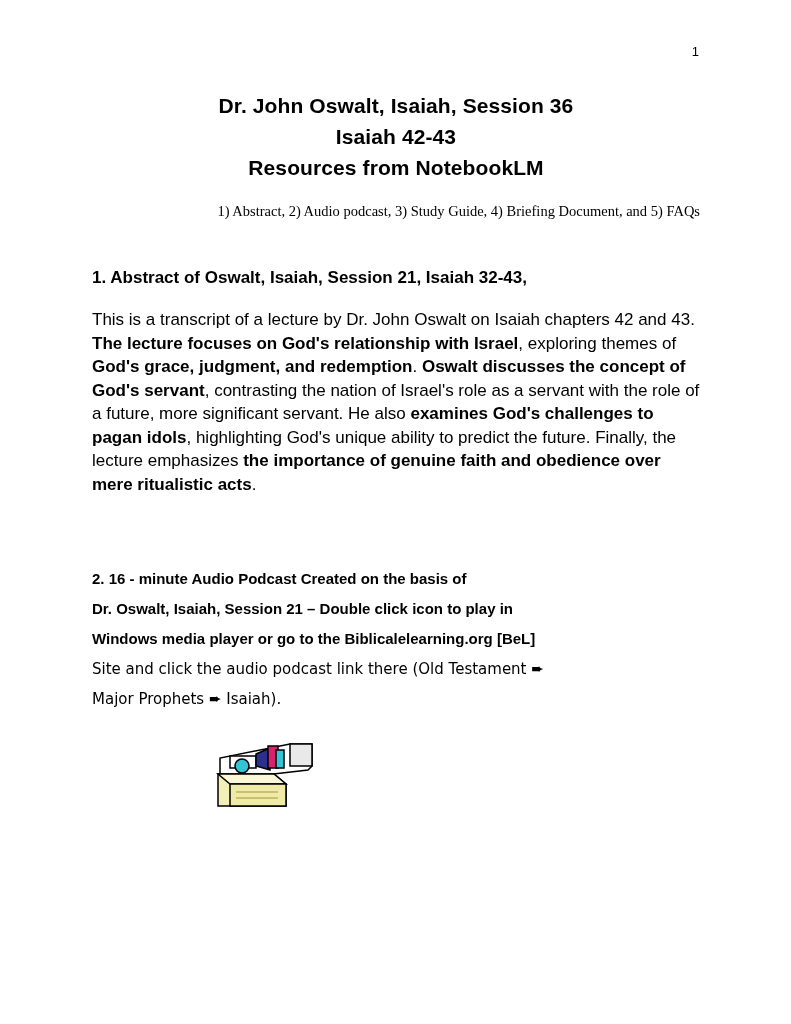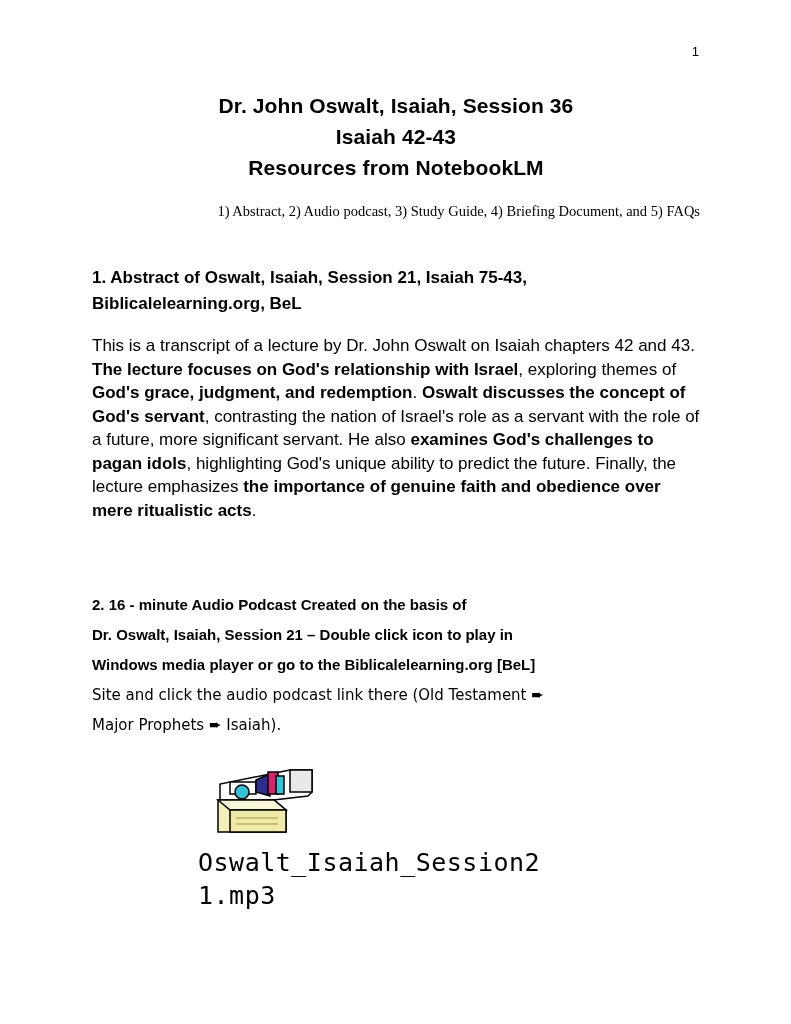--- a/index.html
+++ b/index.html
@@ -113,22 +113,21 @@
 
     <div class="title-block">
       <span class="title-line">Dr. John Oswalt, Isaiah, Session 36</span>
       <span class="title-line">Isaiah 42-43</span>
       <span class="title-line">Resources from NotebookLM</span>
     </div>
 
     <div class="subtitle-line">1) Abstract, 2) Audio podcast, 3) Study Guide, 4) Briefing Document, and 5) FAQs</div>
 
     <div class="section-heading">
-      <span>1. Abstract of Oswalt, Isaiah, Session 21, Isaiah 75-43,</span><br>
-      <span>Biblicalelearning.org, BeL</span>
+      <span>1. Abstract of Oswalt, Isaiah, Session 21, Isaiah 32-43,</span><br>
     </div>
 
     <div class="body-paragraph"><span>This is a transcript of a lecture by Dr. John Oswalt on Isaiah chapters 42 and 43. </span><b>The lecture focuses on God's relationship with Israel</b><span>, exploring themes of </span><b>God's grace, judgment, and redemption</b><span>. </span><b>Oswalt discusses the concept of God's servant</b><span>, contrasting the nation of Israel's role as a servant with the role of a future, more significant servant. He also </span><b>examines God's challenges to pagan idols</b><span>, highlighting God's unique ability to predict the future. Finally, the lecture emphasizes </span><b>the importance of genuine faith and obedience over mere ritualistic acts</b><span>.</span></div>
 
     <div class="section-heading-2">
       <span>2.  16 - minute Audio Podcast Created on the basis of</span><br>
       <span>Dr. Oswalt, Isaiah, Session 21 –  Double click icon to play in</span><br>
       <span>Windows media player or go to the Biblicalelearning.org [BeL]</span><br>
       <span class="arrow">Site and click the audio podcast link there (Old Testament ➨</span><br>
       <span class="arrow">Major Prophets ➨ Isaiah).</span>
@@ -147,17 +146,16 @@
           <rect x="64" y="10" width="8" height="18" fill="#33c4d6" stroke="#000000" stroke-width="1.5"></rect>
           <circle cx="30" cy="26" r="7" fill="#33c4d6" stroke="#000000" stroke-width="1.5"></circle>
 
           <polygon points="6,34 62,34 74,44 74,66 6,66" fill="#f3efb8" stroke="#000000" stroke-width="1.5"></polygon>
           <polygon points="6,34 62,34 74,44 18,44" fill="#fbf8d8" stroke="#000000" stroke-width="1.5"></polygon>
           <rect x="18" y="44" width="56" height="22" fill="#f0eaa8" stroke="#000000" stroke-width="1.5"></rect>
           <line x1="24" y1="52" x2="66" y2="52" stroke="#c9c070" stroke-width="2"></line>
           <line x1="24" y1="58" x2="66" y2="58" stroke="#c9c070" stroke-width="2"></line>
         </svg>
       </div>
-      <div class="file-name">Oswalt_Isaiah_Session21.mp3</div>
     </div>
 
   </div>
 </div>
 
 </body></html>

